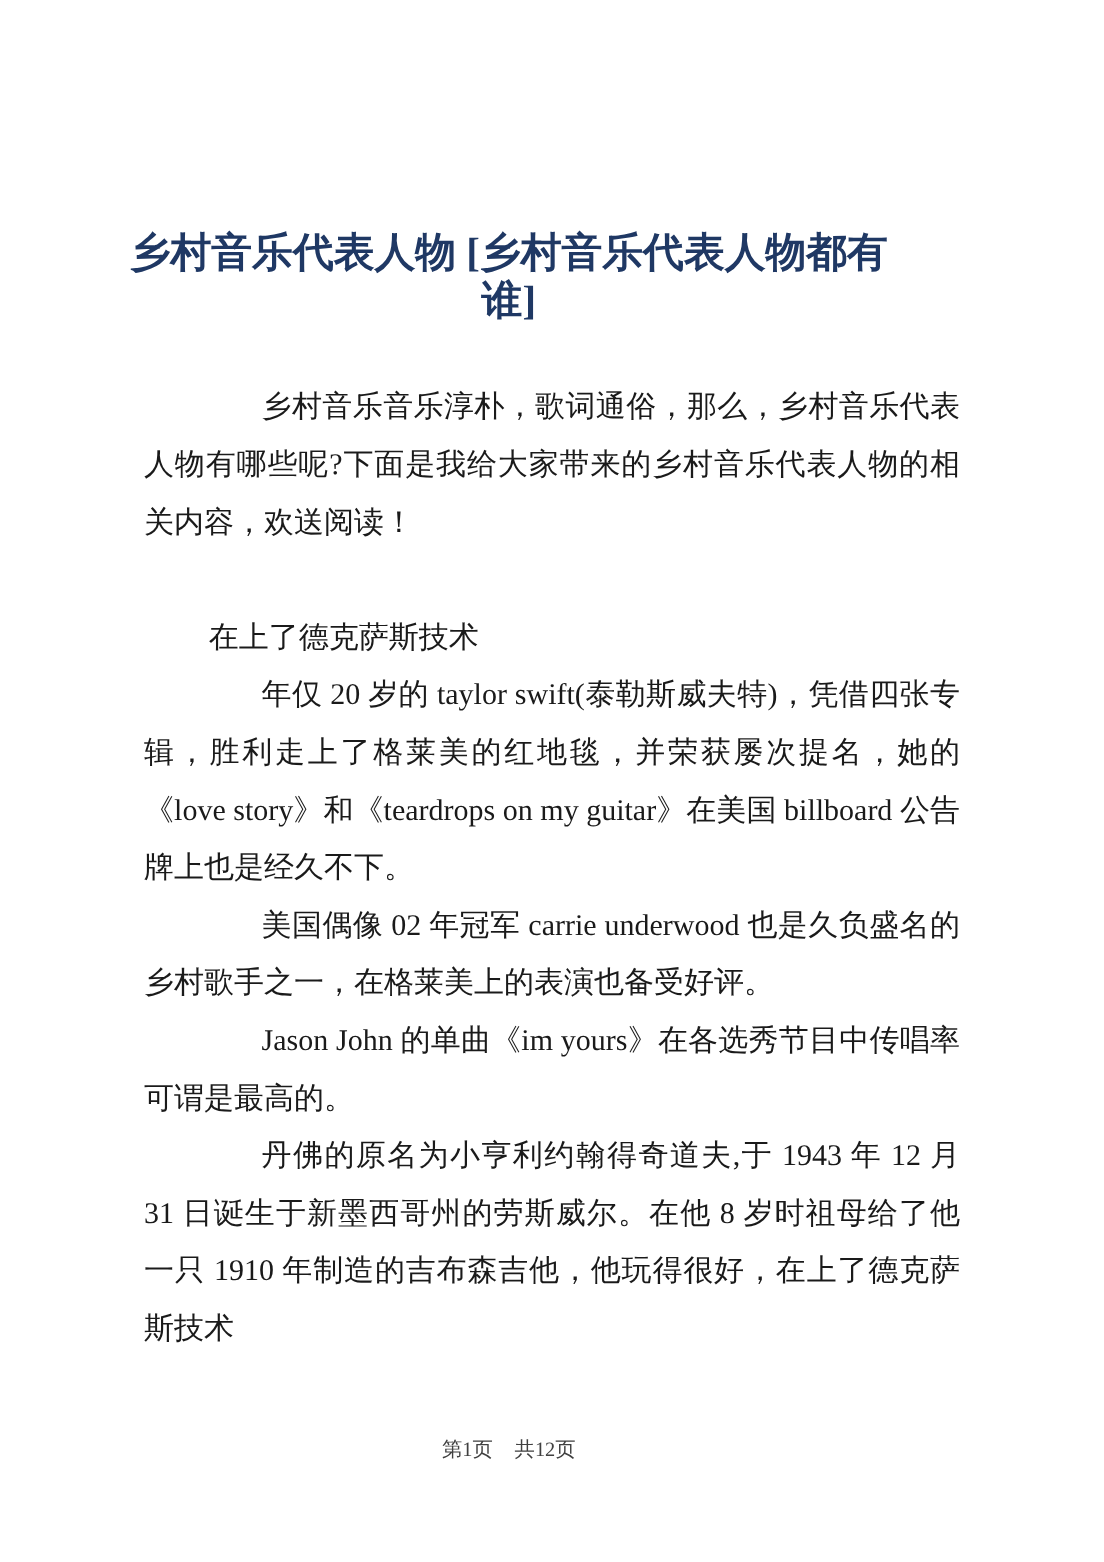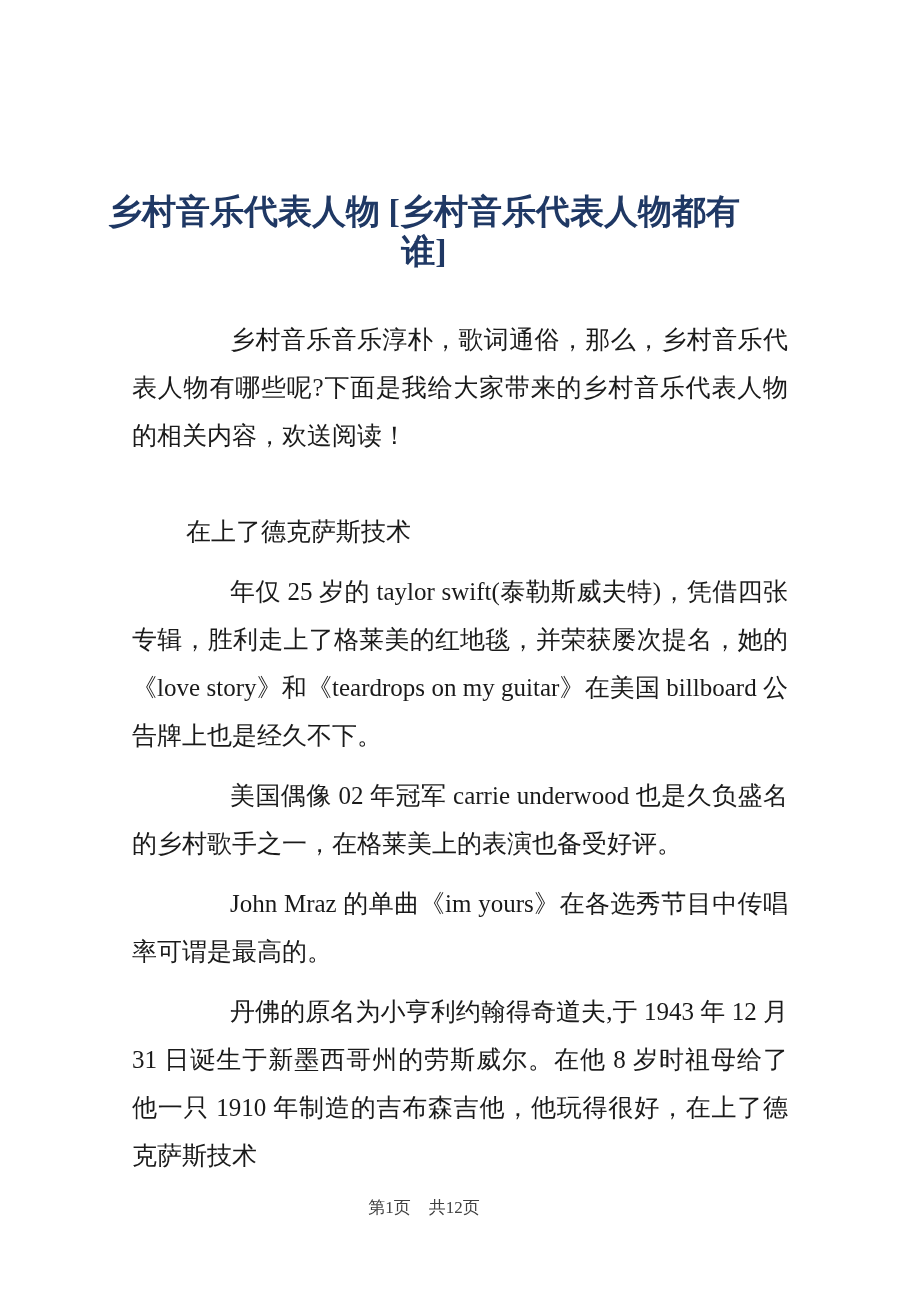--- a/index.html
+++ b/index.html
@@ -27,21 +27,21 @@
   }
   .doc-body {
     margin: 44px 120px 0 120px;
     width: 680px;
     font-size: 25px;
     line-height: 48px;
     color: #1a1a1a;
     text-align: justify;
   }
   .doc-body p {
-    margin: 12px;
+    margin: 0;
     padding: 0;
   }
   .para {
     text-indent: 98px;
   }
   .section-heading {
     text-indent: 54px;
     margin-top: 48px !important; 
   }
   .numbered-heading {
@@ -67,25 +67,25 @@
 <div class="page">
 
   <h1 class="doc-title">乡村音乐代表人物 [乡村音乐代表人物都有谁]</h1>
 
   <div class="doc-body">
     <p class="para">乡村音乐音乐淳朴，歌词通俗，那么，乡村音乐代表人物有哪些呢?下面是我给大家带来的乡村音乐代表人物的相关内容，欢送阅读！</p>
 
     <p class="section-heading">在上了德克萨斯技术</p>
 
 
-    <p class="para">年仅 25 岁的 taylor swift(泰勒斯威夫特)，凭借四张专辑，胜利走上了格莱美的红地毯，并荣获屡次提名，她的《love story》和《teardrops on my guitar》在美国 billboard 公告牌上也是经久不下。</p>
+    <p class="para">年仅 20 岁的 taylor swift(泰勒斯威夫特)，凭借四张专辑，胜利走上了格莱美的红地毯，并荣获屡次提名，她的《love story》和《teardrops on my guitar》在美国 billboard 公告牌上也是经久不下。</p>
 
     <p class="para">美国偶像 02 年冠军 carrie underwood 也是久负盛名的乡村歌手之一，在格莱美上的表演也备受好评。</p>
 
-    <p class="para">John Mraz 的单曲《im yours》在各选秀节目中传唱率可谓是最高的。</p>
+    <p class="para">Jason John 的单曲《im yours》在各选秀节目中传唱率可谓是最高的。</p>
 
 
     <p class="para">丹佛的原名为小亨利约翰得奇道夫,于 1943 年 12 月 31 日诞生于新墨西哥州的劳斯威尔。在他 8 岁时祖母给了他一只 1910 年制造的吉布森吉他，他玩得很好，在上了德克萨斯技术</p>
   </div>
 
   <div class="page-footer">
     <span class="pg-cur">第1页</span><span class="pg-total">共12页</span>
   </div>
 
 </div>

